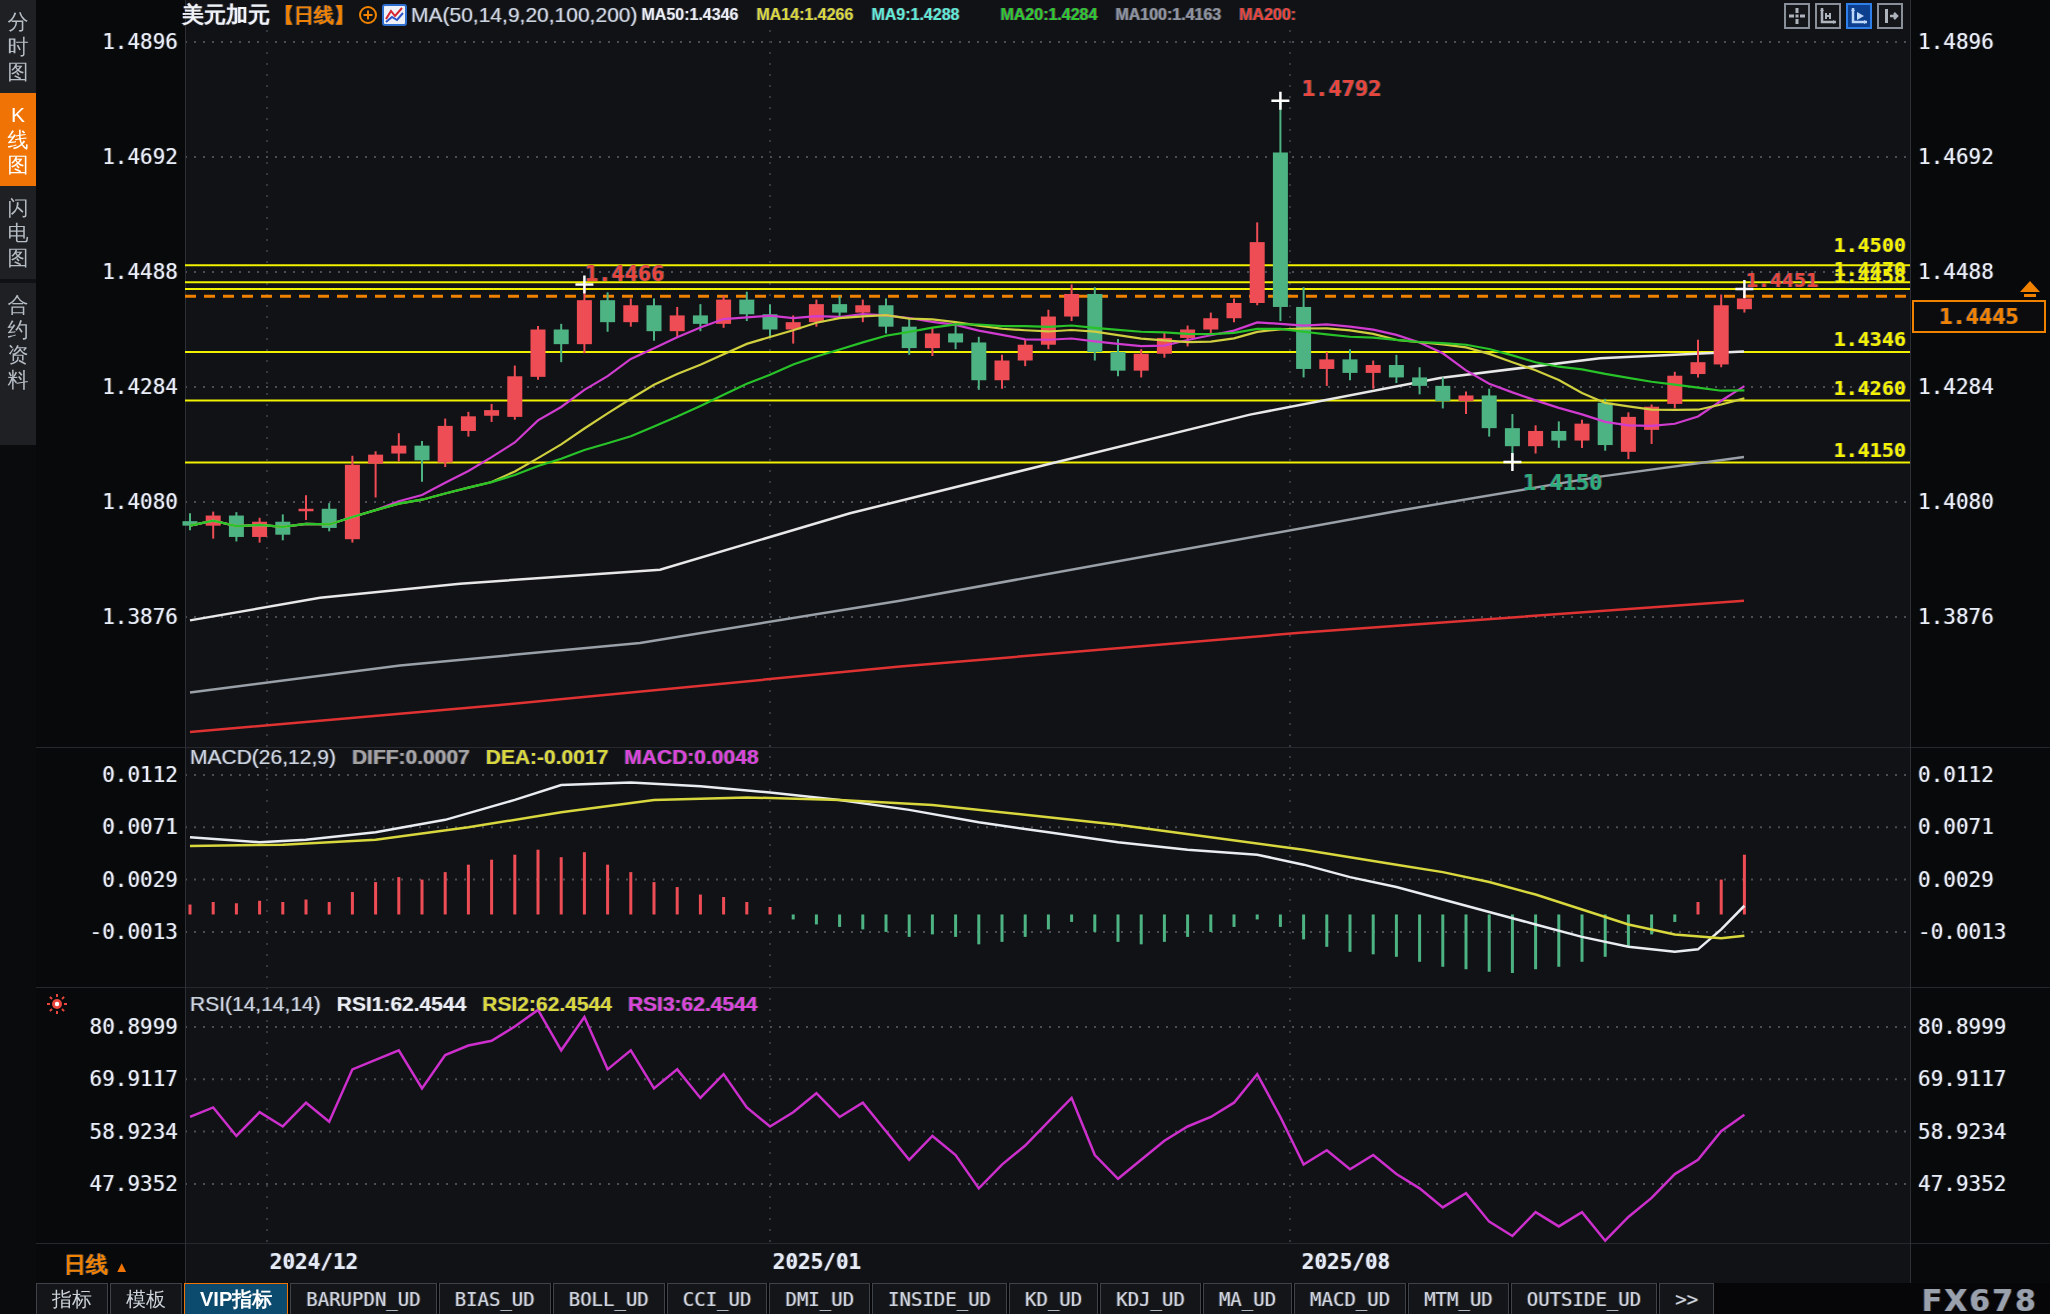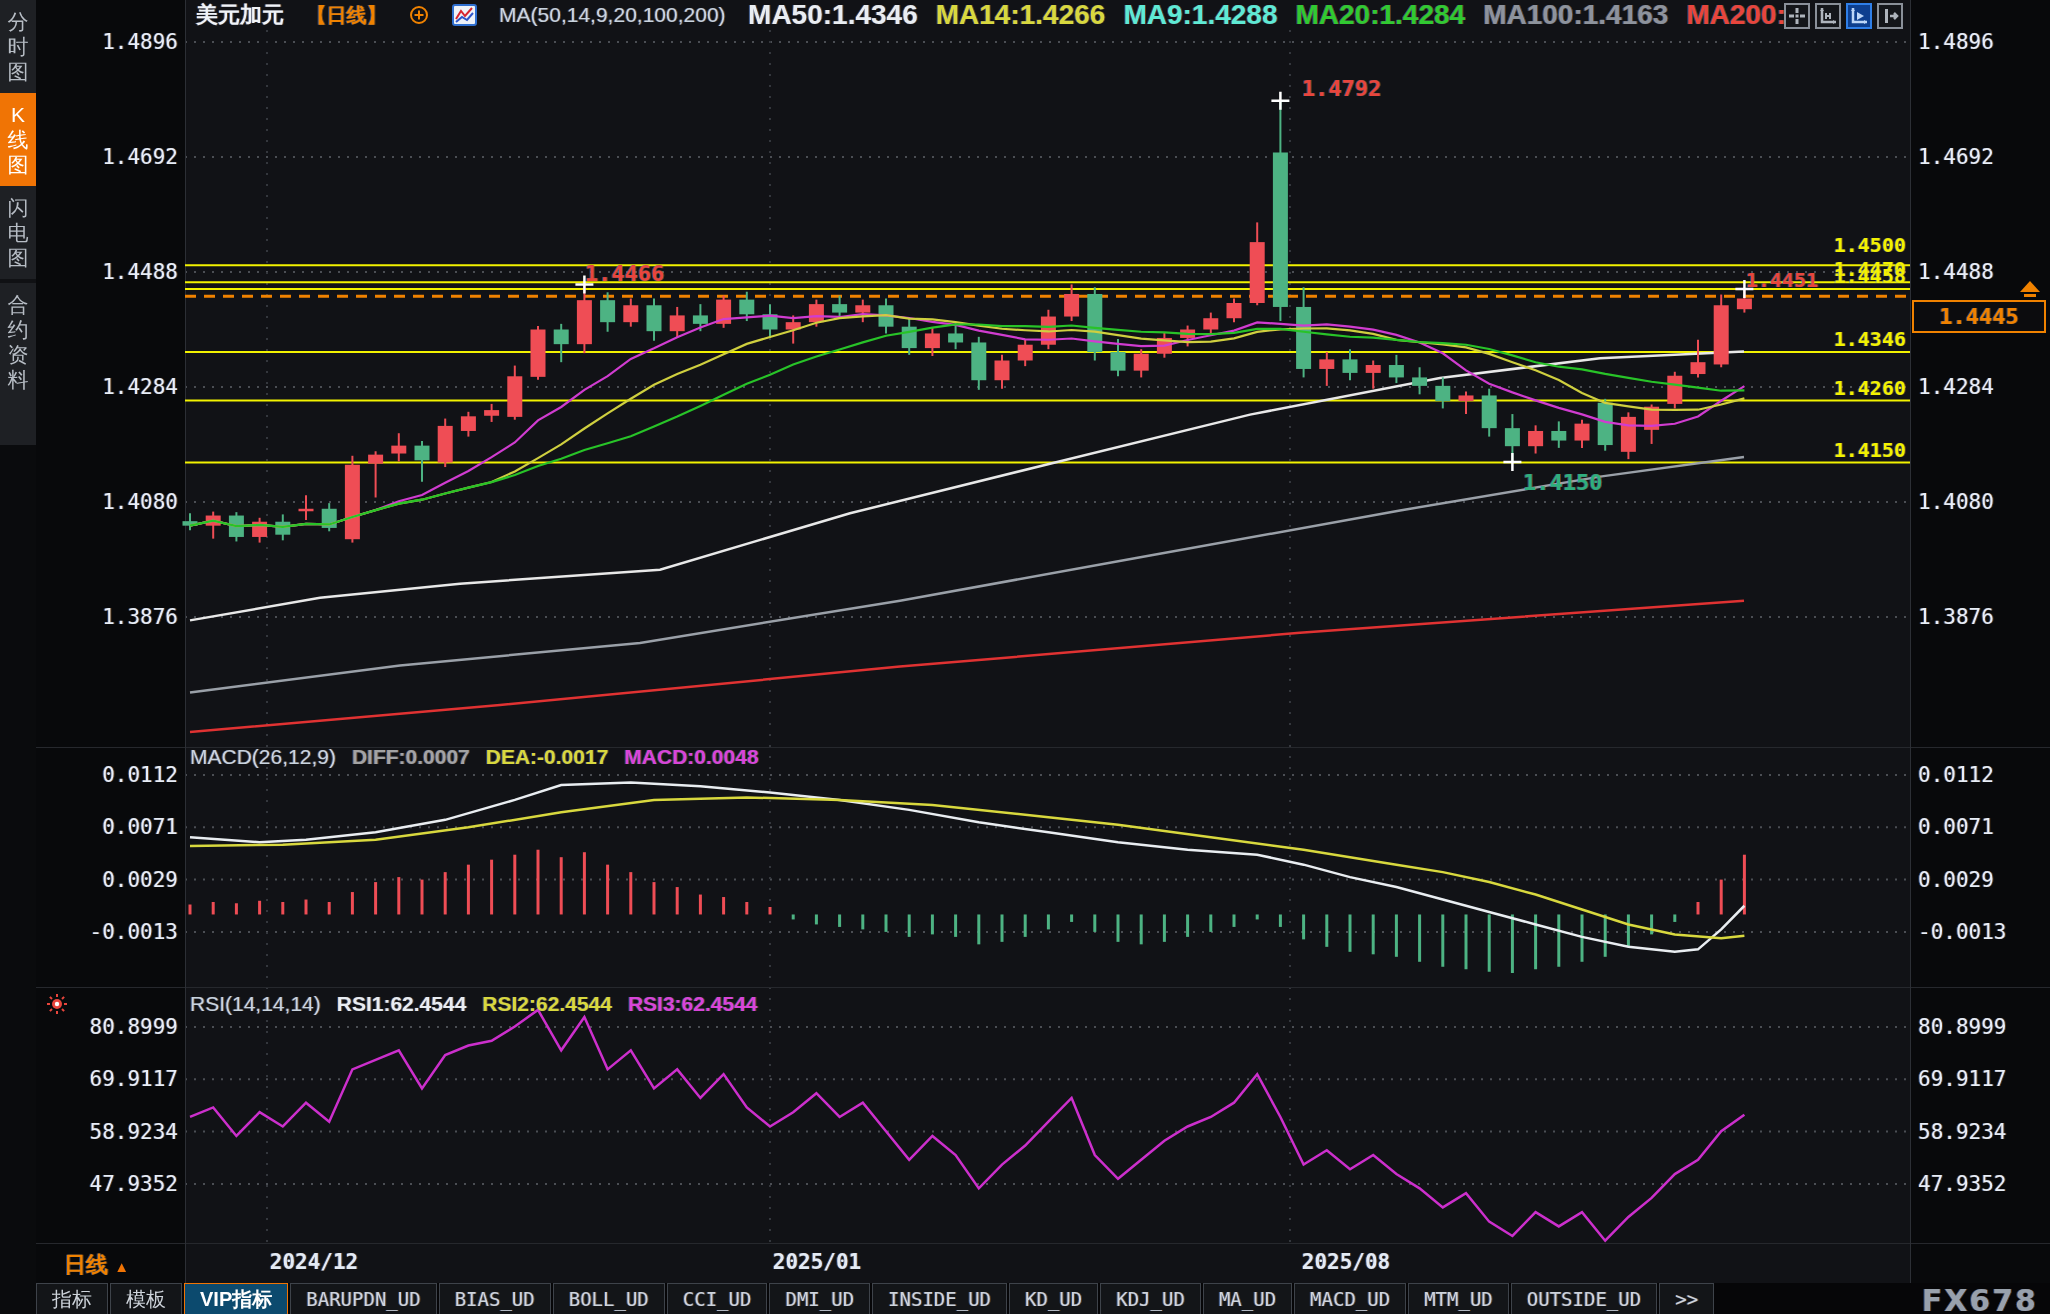--- a/index.html
+++ b/index.html
@@ -11,25 +11,25 @@
   #gutter-left{left:36px;top:0;width:149px;height:1283px;background:#08090b;}
   #gutter-right{left:1910px;top:0;width:140px;height:1283px;background:#08090b;}
   
   #sidebar{left:0;top:0;width:36px;height:1314px;background:#0a0b0d;}
   #sidebar .sb-top{position:absolute;left:0;top:0;width:36px;height:445px;background:#1e2024;}
   .sb-item{position:relative;width:36px;padding:9px 0;color:#b7bdc5;font-size:21px;line-height:25px;
            text-align:center;cursor:pointer;word-break:break-all;}
   .sb-item.active{background:#f07405;color:#fff;}
   .sb-item.sep{border-top:4px solid #101114;}
   
-  #header{left:196px;top:0;width:1590px;height:30px;display:flex;align-items:center;gap:4px;white-space:nowrap;justify-content:space-between;}
+  #header{left:182px;top:0;width:1590px;height:30px;display:flex;align-items:center;gap:4px;white-space:nowrap;}
   #header .sym{color:#f0f3f6;font-size:22px;font-weight:bold;}
   #header .per{color:#f08200;font-size:20px;font-weight:bold;}
   #header .mas{color:#c9d4de;font-size:21px;}
-  .ma-val{font-size:28px;font-weight:bold;}
+  .ma-val{font-size:16px;font-weight:bold;}
   #tool-icons{left:1784px;top:3px;display:flex;gap:5px;}
   .ticon{width:26px;height:26px;border:2px solid #8a9099;background:#14161a;box-sizing:border-box;cursor:pointer;}
   .ticon.active{border-color:#2f7fe8;background:#0d3f8f;}
   
   .axlab{position:absolute;font-family:"DejaVu Sans Mono",monospace;font-size:21px;color:#e8eef6;
          transform:translateY(-50%);}
   .axlab.l{width:142px;left:36px;text-align:right;padding-right:5px;}
   .axlab.r{left:1918px;text-align:left;}
   .lvl{position:absolute;font-family:"DejaVu Sans Mono",monospace;font-size:20px;font-weight:bold;
        transform:translateY(-50%);}
@@ -349,21 +349,21 @@
     <svg width="25" height="22" viewBox="0 0 25 22" style="cursor:pointer">
       <rect x="1" y="1" width="23" height="20" rx="2" fill="#eef2f8" stroke="#2f6fd0" stroke-width="2"></rect>
       <path d="M4 15 L9 7 L13 12 L20 4" fill="none" stroke="#d8252f" stroke-width="2"></path>
       <path d="M4 18 L10 13 L15 16 L21 9" fill="none" stroke="#2f55c8" stroke-width="2"></path>
     </svg>
     <span class="mas bmp">MA(50,14,9,20,100,200)</span>
     <span id="ma-values" style="display:flex;gap:18px">
         <span class="ma-val bmp" style="color: rgb(233, 237, 241);">MA50:1.4346</span>
         <span class="ma-val bmp" style="color: rgb(216, 216, 62);">MA14:1.4266</span>
         <span class="ma-val bmp" style="color: #5eead4;">MA9:1.4288</span>
-        <span class="ma-val bmp" style="color: rgb(49, 201, 49);">MA20:1.4284</span>
+        <span class="ma-val bmp" style="color: rgb(49, 201, 49); margin-left: 23px;">MA20:1.4284</span>
         <span class="ma-val bmp" style="color: rgb(141, 147, 156);">MA100:1.4163</span>
         <span class="ma-val bmp" style="color: rgb(232, 69, 60);">MA200:</span>
       </span>
   </div>
 
   <div class="abs" id="tool-icons">
     <div class="ticon">
       <svg width="22" height="22" viewBox="0 0 22 22">
           <path d="M11 3v5M11 14v5M3 11h5M14 11h5" stroke="#aeb4bc" stroke-width="3"></path>
           <rect x="9.5" y="9.5" width="3" height="3" fill="#aeb4bc"></rect>

